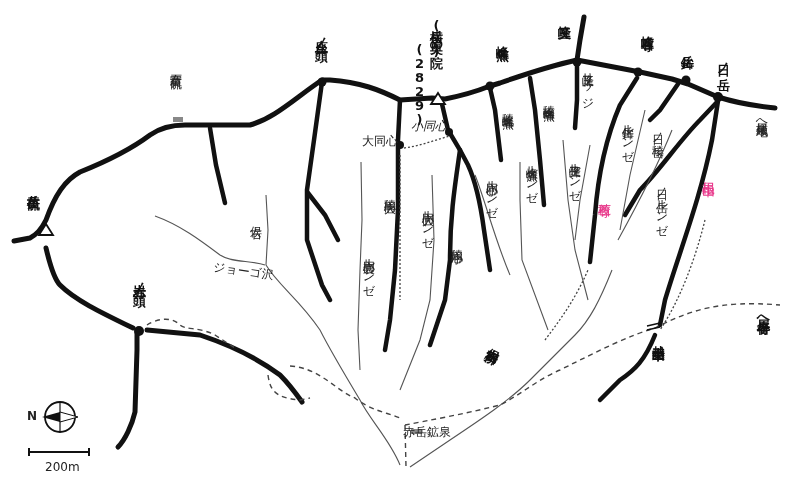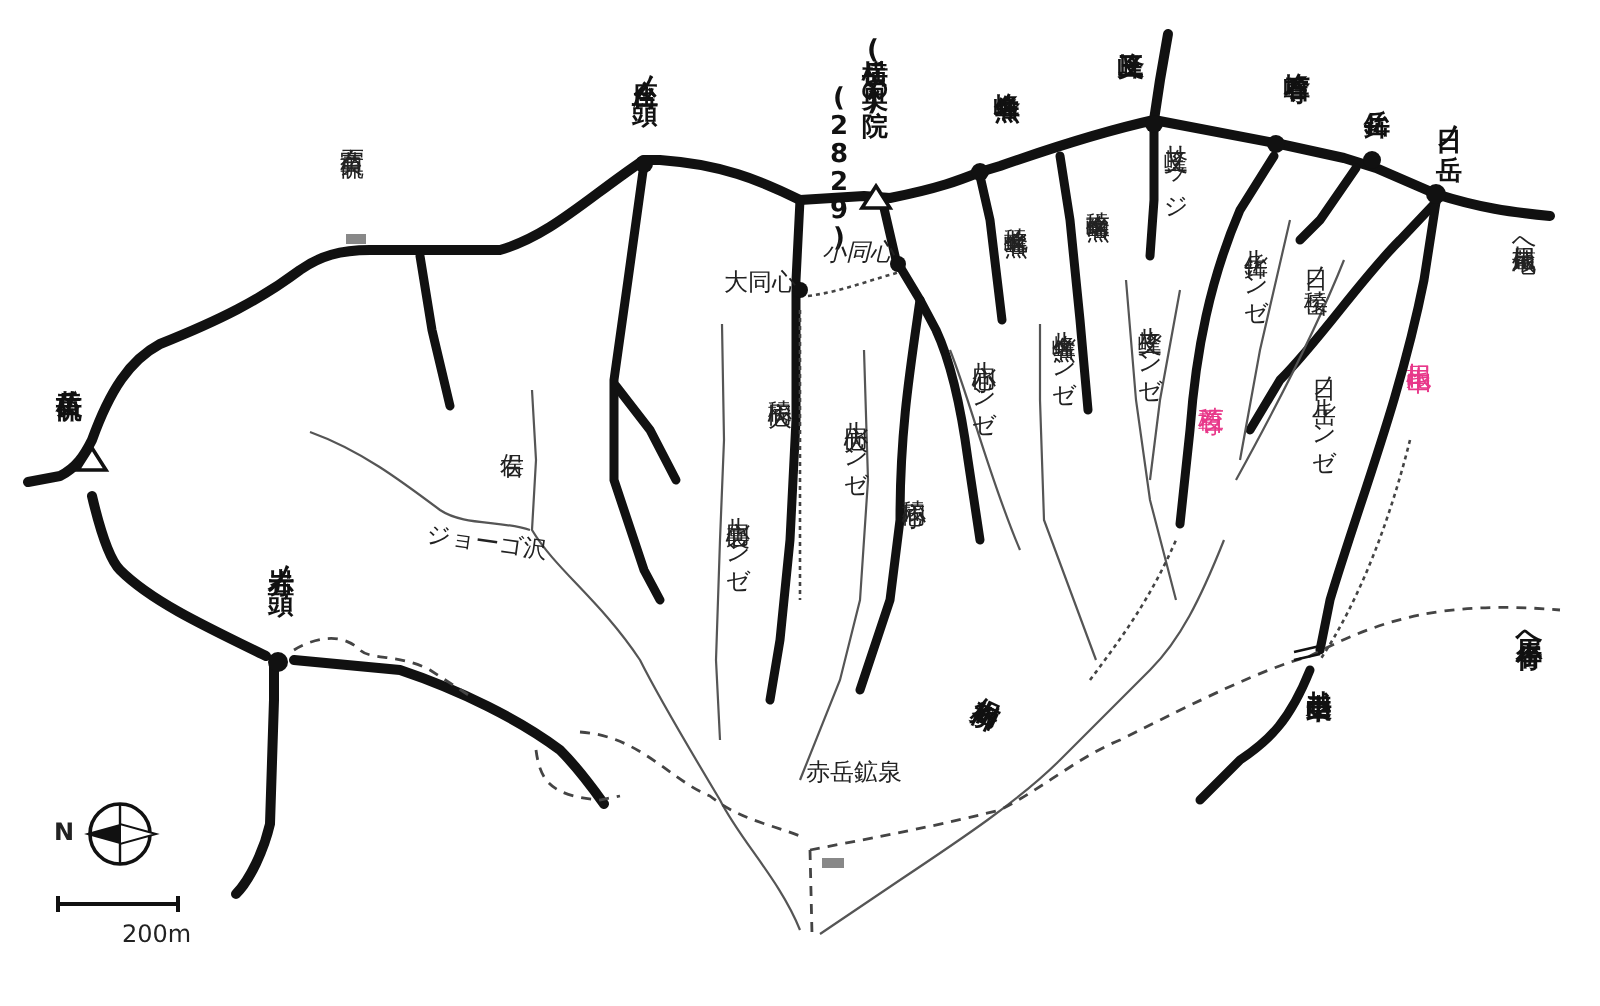--- a/index.html
+++ b/index.html
@@ -111,21 +111,21 @@
   <div class="lbl bold" style="left:641px;top:28px;">石尊峰</div>
   <div class="lbl bold" style="left:681px;top:45px;">鉾岳</div>
   <div class="lbl bold" style="left:717px;top:54px;">日ノ岳</div>
   <div class="lbl bold" style="left:27px;top:186px;">硫黄岳</div>
   <div class="lbl bold" style="left:133px;top:275px;">赤岩ノ頭</div>
   <div class="hlbl" style="left:362px;top:133px;">大同心</div>
   <div class="hlbl" style="left:411px;top:118px;font-style:italic;">小同心</div>
 
   
   <div class="lbl" style="left:170px;top:67px;">硫黄石室</div>
-  <div class="hlbl" style="left:403px;top:378px;">赤岳鉱泉</div>
+  <div class="hlbl" style="left:403px;top:424px;">赤岳鉱泉</div>
 
   
   <div class="lbl" style="left:502px;top:108px;">無名峰北稜</div>
   <div class="lbl" style="left:543px;top:100px;">無名峰南稜</div>
   <div class="lbl" style="left:582px;top:67px;">三叉峰リッジ</div>
   <div class="lbl" style="left:384px;top:193px;">大同心稜</div>
   <div class="lbl" style="left:451px;top:243px;">小同心稜</div>
   <div class="lbl" style="left:652px;top:125px;">日ノ岳稜</div>
   <div class="lbl pink" style="left:598px;top:195px;">石尊稜</div>
   <div class="lbl pink" style="left:702px;top:174px;">中山尾根</div>
@@ -146,14 +146,14 @@
 
   
   <div class="lbl bold" style="left:652px;top:338px;">中山乗越</div>
 
   
   <div class="lbl" style="left:756px;top:116px;">地蔵尾根へ</div>
   <div class="lbl bold" style="left:757px;top:312px;">行者小屋へ</div>
 
   
   <div class="hlbl" style="left:27px;top:409px;font-weight:bold;">N</div>
-  <div class="hlbl" style="left:45px;top:460px;font-size:12px;margin-left:16px;">200m</div>
+  <div class="hlbl" style="left:45px;top:460px;font-size:12px;">200m</div>
 </div>
 
 </body></html>

